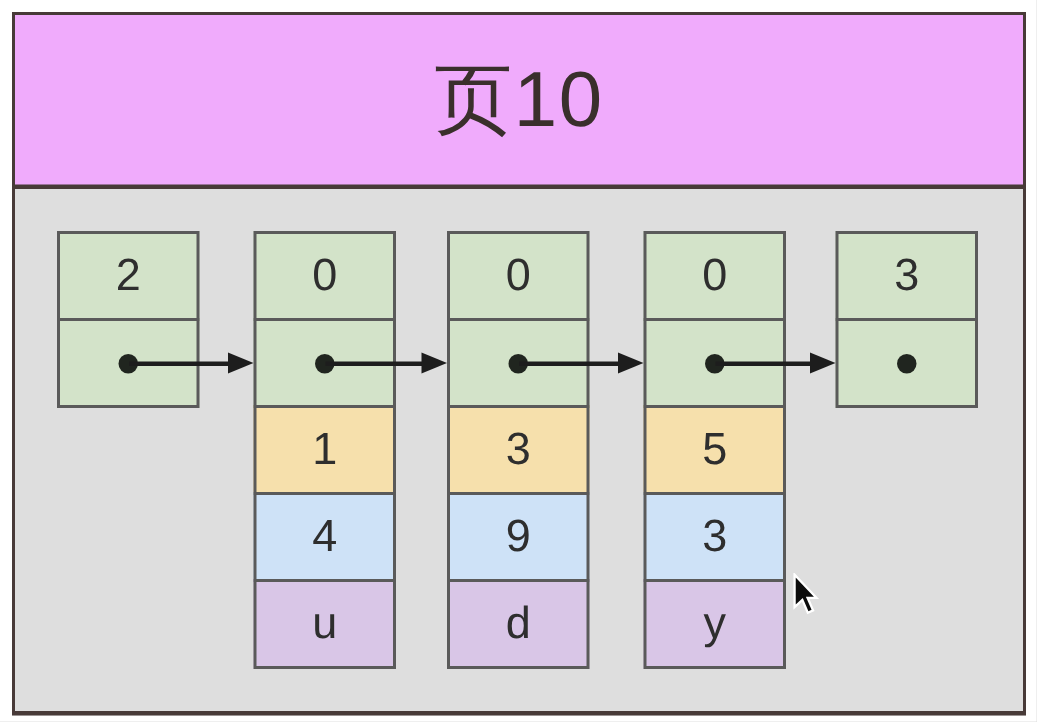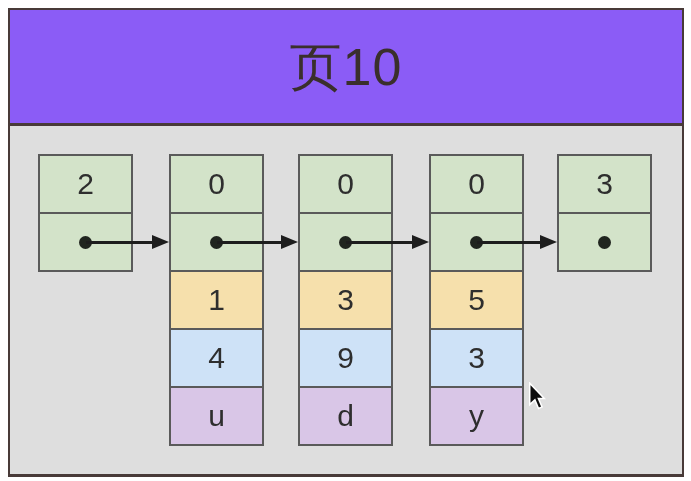--- a/index.html
+++ b/index.html
@@ -11,21 +11,21 @@
   .canvas{position:absolute;left:0;top:0;width:691px;height:481px;}
   .frame{
     position:absolute;left:8px;top:8px;width:676px;height:469px;
     box-sizing:border-box;
     border:2px solid #483a38;border-bottom-width:3px;
     background:#dedede;
   }
   .page-header{
     position:absolute;left:0;top:0;width:100%;height:116px;
     box-sizing:border-box;border-bottom:3px solid #483a38;
-    background:#8b5cf6;
+    background:#f0abfc;
     display:flex;align-items:center;justify-content:center;
   }
   .page-title{
     font-size:52px;line-height:1;color:#3a2f2c;letter-spacing:1px;
   }
   .page-body{
     position:absolute;left:0;top:116px;width:672px;height:348px;
   }
   .slot-col{position:absolute;width:95px;top:28px;}
   .cell{

